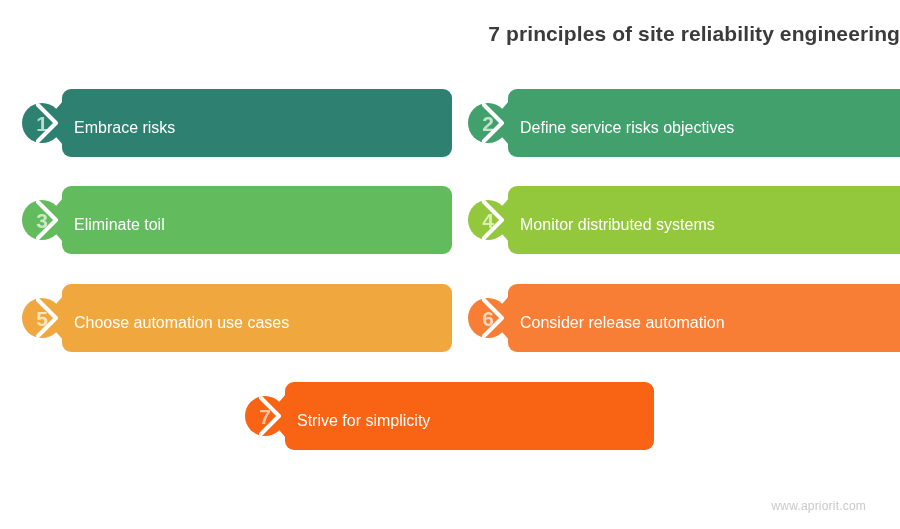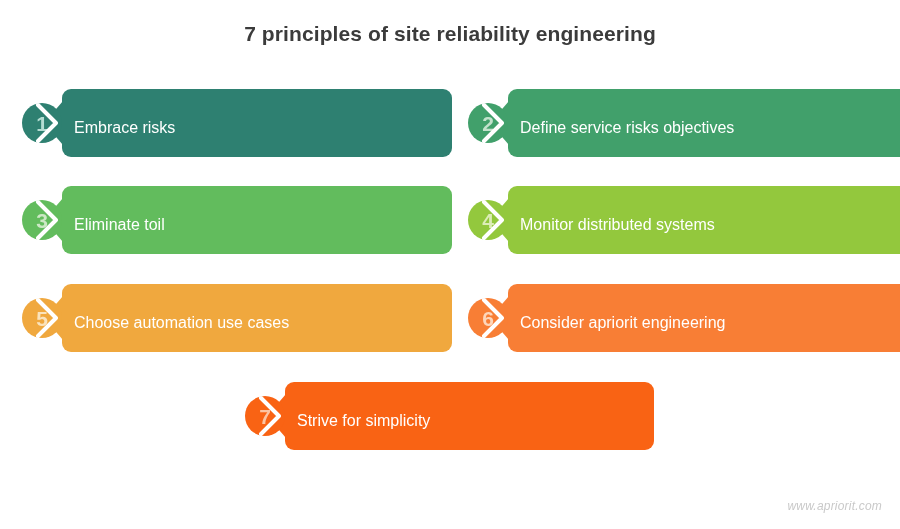--- a/index.html
+++ b/index.html
@@ -13,21 +13,21 @@
     font-family: "Liberation Sans", sans-serif;
     overflow: hidden;
     position: relative;
   }
 
   #page-title {
     position: absolute;
     top: 22px;
     left: 0;
     width: 900px;
-    text-align: center;
+    text-align: right;
     font-size: 21px;
     font-weight: bold;
     color: #3b3b3b;
     letter-spacing: 0.1px;
   }
 
   
   .item {
     position: absolute;
     height: 68px;
@@ -101,26 +101,25 @@
   .col-left  { left: 22px;  }
   .col-right { left: 468px; }
   .col-mid   { left: 245px; }
 
   .w-left  { width: 390px; }
   .w-right { width: 409px; }
   .w-mid   { width: 369px; }
 
   #footer-watermark {
     position: absolute;
-    right: 18px;
+    right: 34px;
     bottom: 16px;
     font-size: 12px;
     color: #c9c9c9;
     letter-spacing: 0.2px;
-    font-style: italic;
   }
 </style>
 </head>
 <body>
 
 <div id="page-title">7 principles of site reliability engineering</div>
 
 <div class="item row1 col-left">
   <div class="item-bar w-left" style="background: rgb(46, 128, 113); color: rgb(46, 128, 113);">
     <div class="item-point"></div>
@@ -189,21 +188,21 @@
 <div class="item row3 col-right">
   <div class="item-bar w-right" style="background: rgb(248, 126, 53); color: rgb(248, 126, 53);">
     <div class="item-point"></div>
   </div>
   <div class="item-circle" style="background: rgb(248, 126, 53); color: rgb(253, 214, 186);">
     <span>6</span>
   </div>
   <svg class="item-chevron" viewBox="0 0 24 44">
     <polyline points="4,4 22,22 4,40" fill="none" stroke="#ffffff" stroke-width="4" stroke-linecap="round" stroke-linejoin="round"></polyline>
   </svg>
-  <div class="item-label">Consider apriorit engineering</div>
+  <div class="item-label">Consider release automation</div>
 </div>
 
 <div class="item row4 col-mid">
   <div class="item-bar w-mid" style="background: rgb(249, 99, 20); color: rgb(249, 99, 20);">
     <div class="item-point"></div>
   </div>
   <div class="item-circle" style="background: rgb(249, 99, 20); color: rgb(252, 196, 162);">
     <span>7</span>
   </div>
   <svg class="item-chevron" viewBox="0 0 24 44">

